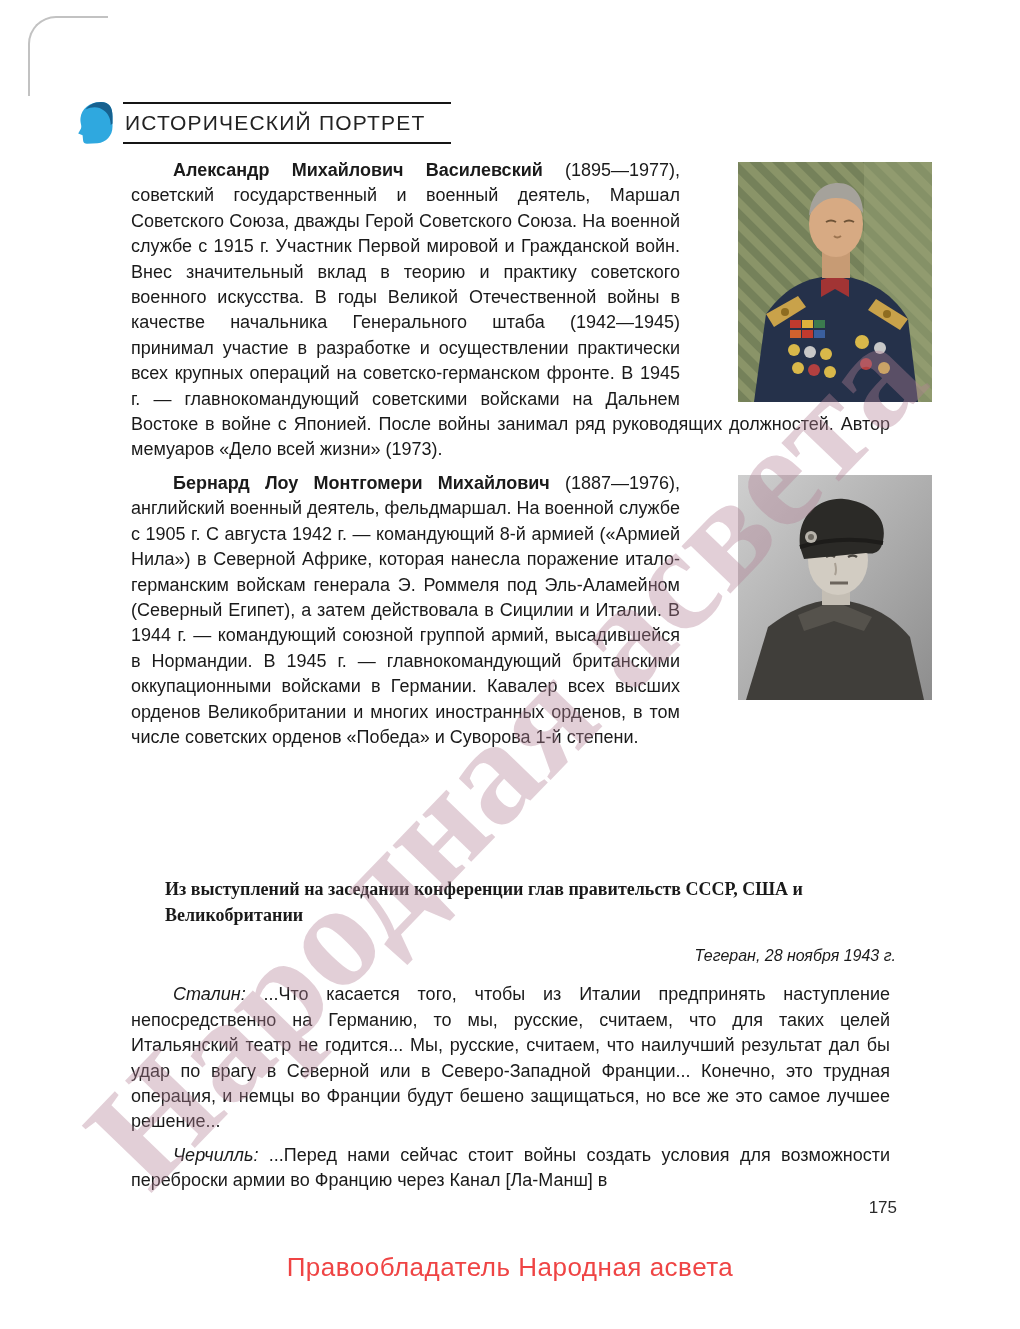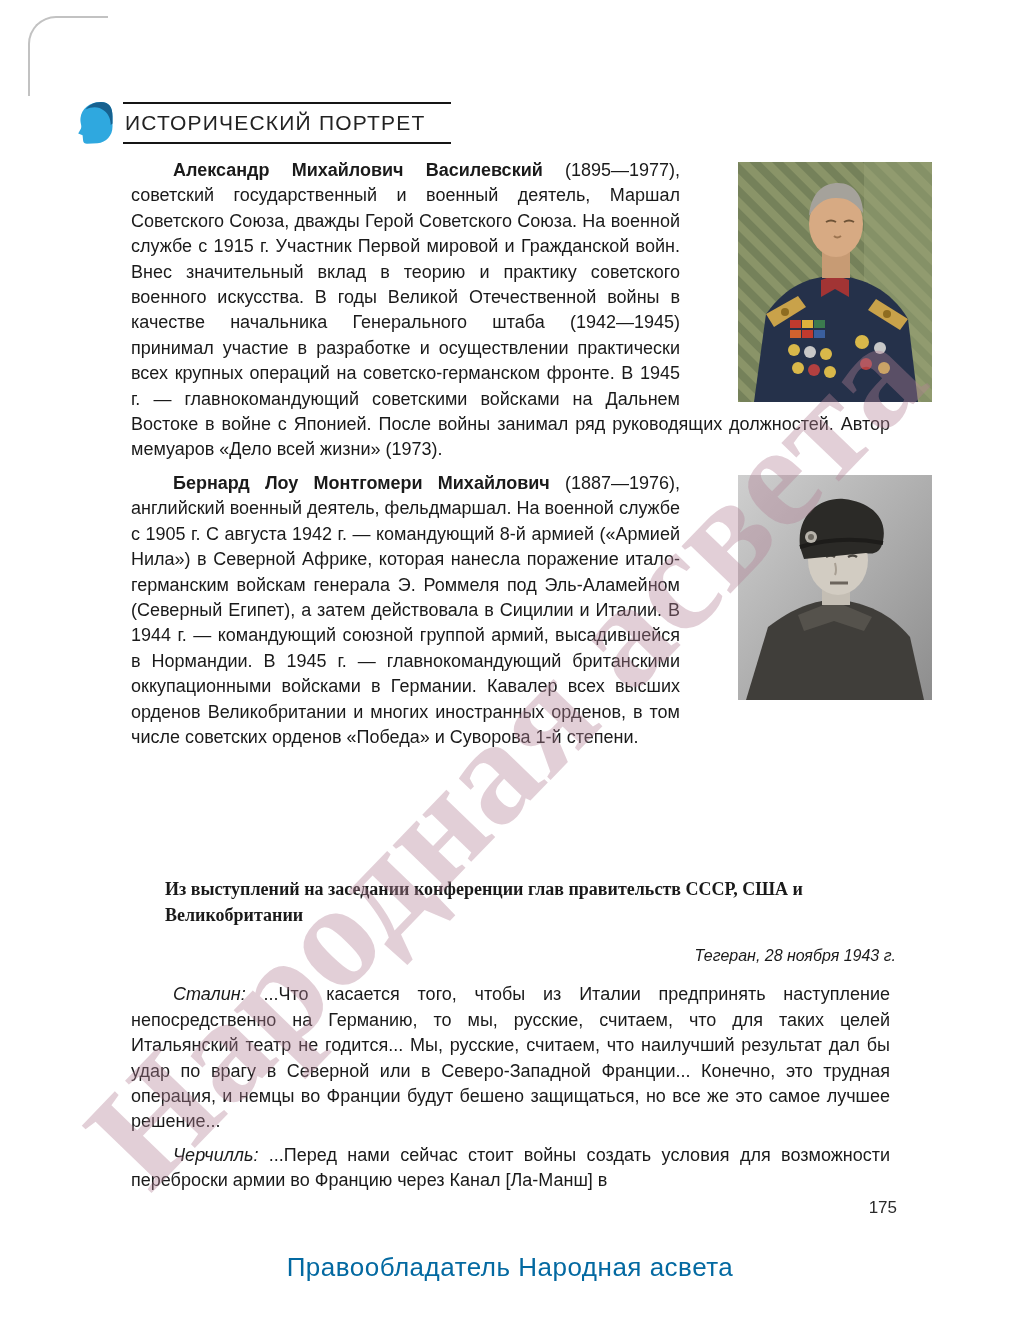--- a/index.html
+++ b/index.html
@@ -32,21 +32,21 @@
   .photo-1 { float:right; width:194px; height:240px; margin:4px 0 8px 16px; }
   .photo-2 { float:right; clear:right; width:194px; height:225px; margin:4px 0 8px 16px; }
   .doc-block { position:absolute; left:123px; top:876px; width:775px; font-size:18px; line-height:25.4px; }
   .doc-title { font-weight:bold; margin:0 0 0 42px; line-height:26px;font-family:Liberation Serif, serif; }
   .dateline { text-align:right; font-style:italic; font-size:16px; margin:15px 2px 14px 0; }
   .quote-para { margin:8px; text-indent:42px; text-align:justify; }
   .speaker { font-style:italic; }
   .page-number { position:absolute; right:123px; top:1198px; font-size:17px; color:#2a2a2a; }
   .footer {
     position:absolute; left:0; top:1252px; width:1020px; text-align:center;
-    font-size:26px; color:#0369a1; letter-spacing:0.5px;
+    font-size:26px; color:#ef4444; letter-spacing:0.5px;
   }
   .watermark {
     position:absolute; left:505px; top:755px;
     transform:translate(-50%,-50%) rotate(-46deg);
     font-family:"Liberation Serif", serif; font-weight:bold; font-size:148px;
     color:rgba(178,128,150,0.38); white-space:nowrap; pointer-events:none; z-index:6;
   }
 </style>
 </head>
 <body>

